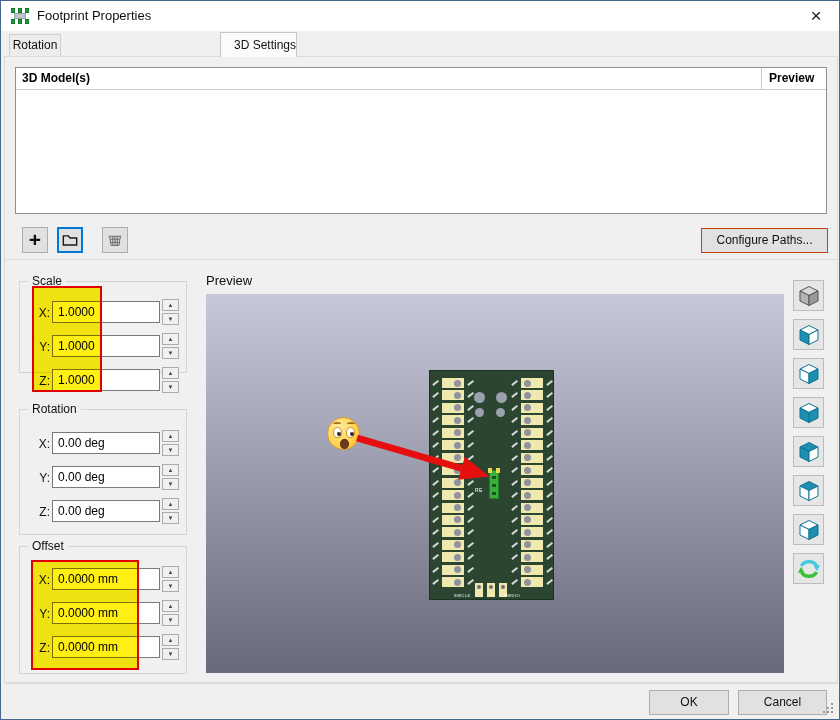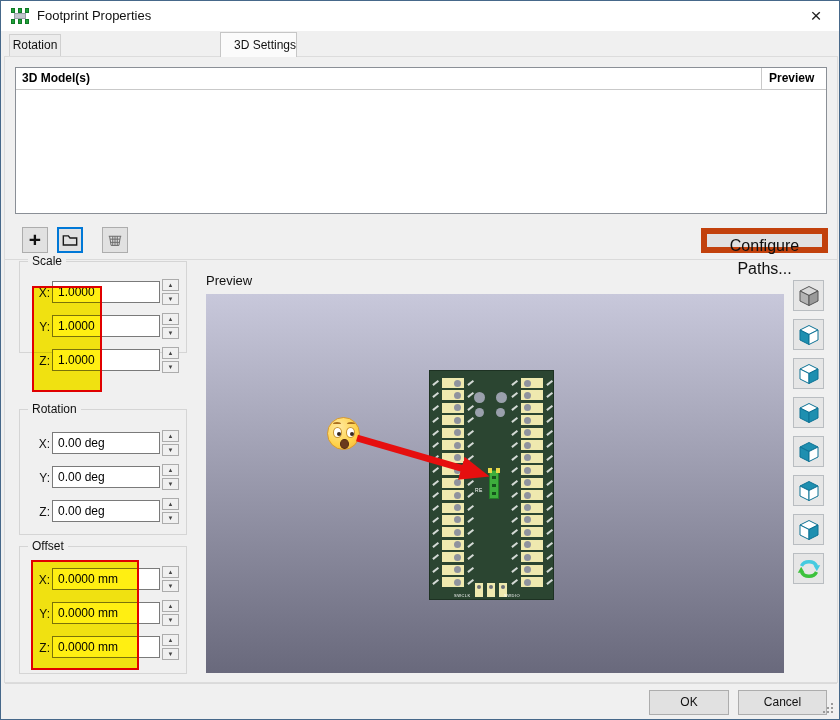--- a/index.html
+++ b/index.html
@@ -28,21 +28,21 @@
   .th-preview { position:absolute; left:745px; top:0; width:65px; height:22px; border-left:1px solid #c9c9c9; padding:3px 0 0 7px; }
   .trow { position:relative; height:22px; background:#9d9d9d; cursor:pointer; }
   .trow .path { position:absolute; left:6px; top:4px; font-size:12px; color:#ffffff; }
   .cb { position:absolute; left:777px; top:4px; width:13px; height:13px; background:#fff; border:1px solid #2b2b2b; font-size:11px; line-height:12px; text-align:center; color:#000; cursor:pointer; }
 
   
   .tool-btn { position:absolute; top:226px; width:26px; height:26px; background:#e1e1e1; border:1px solid #adadad; display:flex; align-items:center; justify-content:center; cursor:pointer; }
   .tool-btn.focused { border:2px solid #0078d7; }
   .tool-btn svg { display:block; }
   .plus-glyph { font-size:21px; font-weight:bold; color:#111; line-height:20px; }
-  .cfg-btn { position:absolute; left:700px; top:227px; width:127px; height:25px; background:#e1e1e1; border:6px solid #c2410c; font-size:16px; color:#111; text-align:center; line-height:23px; cursor:pointer; }
+  .cfg-btn { position:absolute; left:700px; top:227px; width:127px; height:25px; background:#e1e1e1; border:1px solid #c2410c; font-size:12px; color:#111; text-align:center; line-height:23px; cursor:pointer; }
   .hsep { position:absolute; left:4px; width:832px; height:1px; background:#dadada; }
 
   
   .groupbox { position:absolute; left:18px; width:168px; border:1px solid #d5d5d5; }
   .groupbox .gb-label { position:absolute; left:8px; top:-8px; background:#f0f0f0; padding:0 4px; font-size:12px; color:#111; }
   .g-row-label { position:absolute; font-size:12px; color:#111; width:16px; text-align:right; }
   .g-input { position:absolute; width:108px; height:22px; border:1px solid #7a7a7a; background:#fff; font-family:"Liberation Sans",sans-serif; font-size:12px; color:#000; padding:0 5px; }
   .spin { position:absolute; width:17px; height:26px; }
   .spin div { position:absolute; left:0; width:17px; height:12px; background:#f0f0f0; border:1px solid #acacac; font-size:6px; color:#444; text-align:center; line-height:11px; cursor:pointer; }
   .spin .dn { top:14px; }
@@ -136,21 +136,21 @@
   </div>
   <div class="tool-btn" style="left:101px;">
     <svg viewBox="0 0 24 24" width="20" height="20">
       <path d="M4.5 7.5 h15 M5.5 7.5 l1.8 11 h9.4 l1.8 -11 M9.3 7.5 v11 M12 7.5 v11 M14.7 7.5 v11 M6.2 11 h11.6 M6.8 14.8 h10.4" fill="none" stroke="#6b6b6b" stroke-width="1.2"></path>
     </svg>
   </div>
   <div class="cfg-btn">Configure Paths...</div>
 
   <div class="hsep" style="top:258px;"></div>
 
-  <div class="groupbox" style="top:260px; height:92px;">
+  <div class="groupbox" style="top:280px; height:92px;">
     <span class="gb-label">Scale</span>
     <span class="g-row-label" style="left:14px; top:24px;">X:</span>
     <input class="g-input" style="left: 32px; top: 19px;" value="1.0000">
     <span class="spin" style="left:142px; top:17px;">
         <div class="up">▲</div>
         <div class="dn">▼</div>
       </span>
     <span class="g-row-label" style="left:14px; top:58px;">Y:</span>
     <input class="g-input" style="left: 32px; top: 53px;" value="1.0000">
     <span class="spin" style="left:142px; top:51px;">

